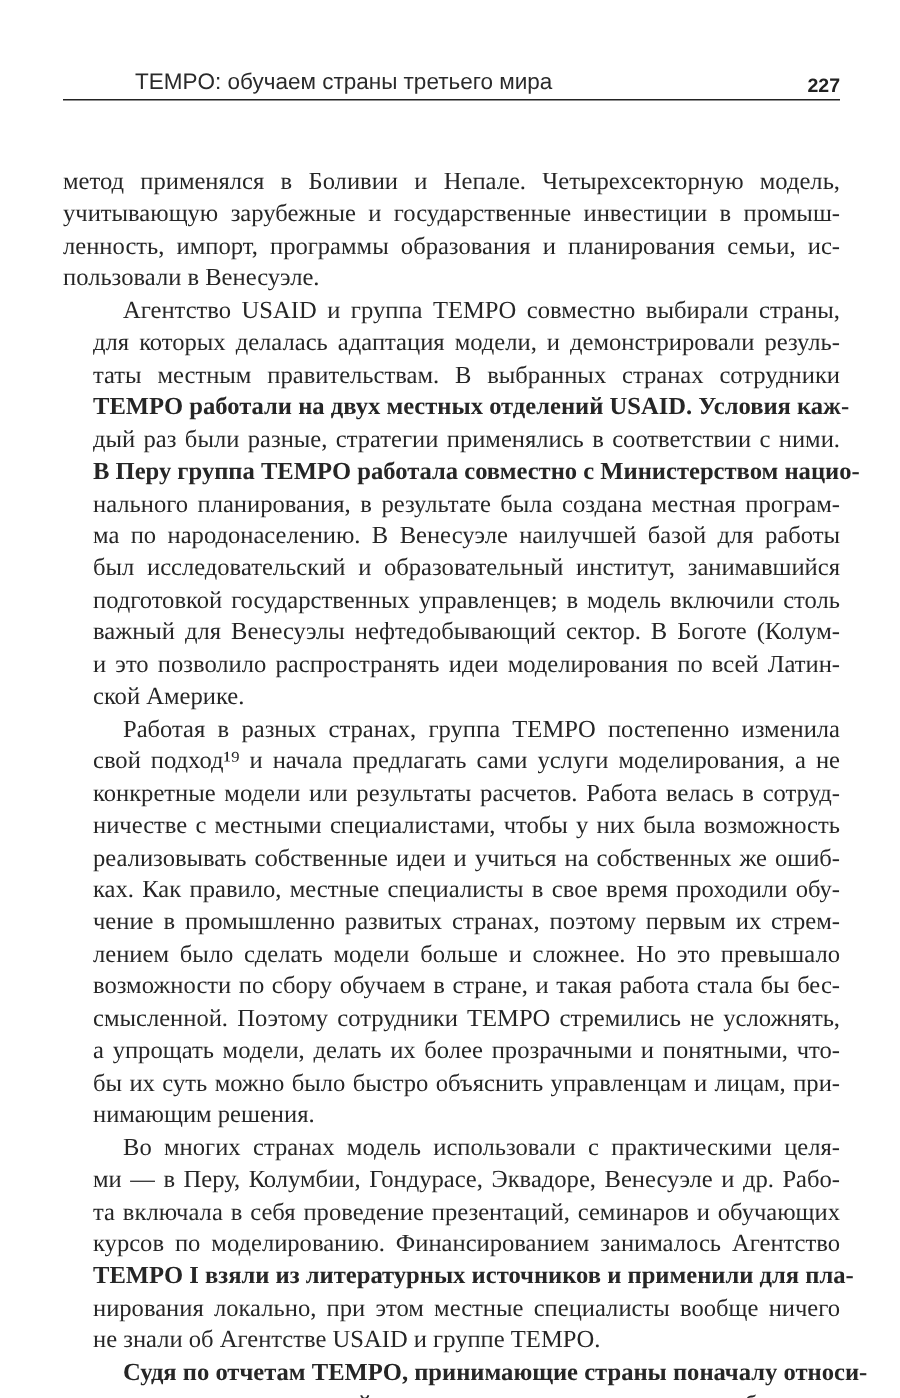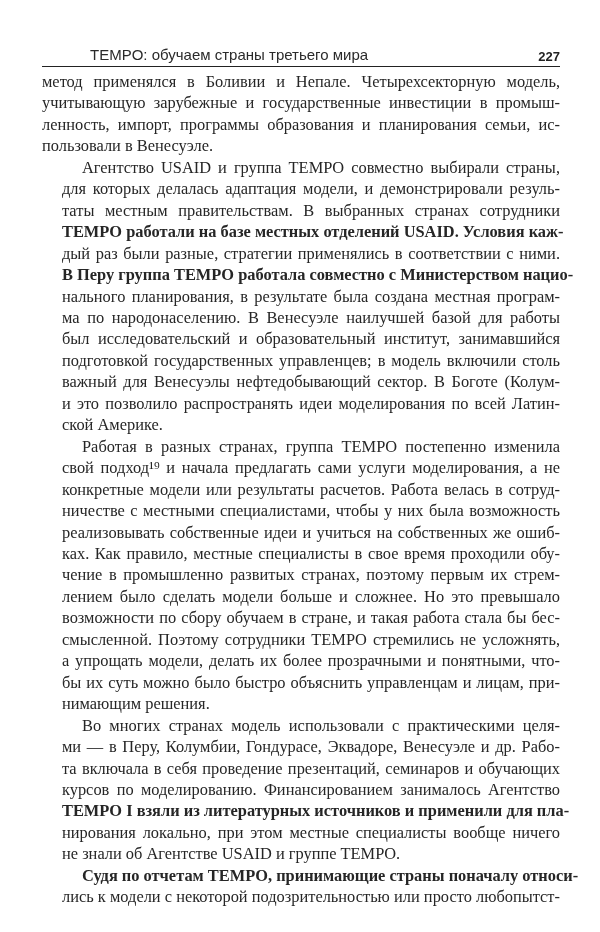--- a/index.html
+++ b/index.html
@@ -12,21 +12,21 @@
   .running-title { position: absolute; left: 0; bottom: 3px; font-size: 15px; color: #2a2a2a; margin-left: 48px; }
   .page-number { position: absolute; right: 0; bottom: 2px; font-size: 13px; font-weight: bold; color: #222; }
   .body-text {
     position: absolute; left: 42px; top: 71px; width: 518px;
     font-family: "Liberation Serif", serif;
     font-size: 16.4px; line-height: 21.45px;
     text-align: justify; hyphens: manual;
     color: #262626;
   }
   .para { margin: 0; text-indent: 20px; }
-  .para.first { text-indent: 0; }
+  .para.first { text-indent: 0; margin-top: 39px; }
   .line { display: block; text-align: justify; text-align-last: justify; white-space: nowrap; }
   .line.last { text-align-last: left; }
   .para .line:first-child { }
   .indent { padding-left: 20px; }
   .b { font-weight: bold; }
 </style>
 </head>
 <body>
 
 <div class="header">
@@ -40,21 +40,21 @@
     <span class="line">метод применялся в Боливии и Непале. Четырехсекторную модель,</span>
     <span class="line">учитывающую зарубежные и государственные инвестиции в промыш-</span>
     <span class="line">ленность, импорт, программы образования и планирования семьи, ис-</span>
     <span class="line last">пользовали в Венесуэле.</span>
   </div>
 
   <div class="para">
     <span class="line indent">Агентство USAID и группа TEMPO совместно выбирали страны,</span>
     <span class="line">для которых делалась адаптация модели, и демонстрировали резуль-</span>
     <span class="line">таты местным правительствам. В выбранных странах сотрудники</span>
-    <span class="line b">TEMPO работали на базе местных отделений USAID. Условия каж-</span>
+    <span class="line b">TEMPO работали на двух местных отделений USAID. Условия каж-</span>
     <span class="line">дый раз были разные, стратегии применялись в соответствии с ними.</span>
     <span class="line b">В Перу группа TEMPO работала совместно с Министерством нацио-</span>
     <span class="line">нального планирования, в результате была создана местная програм-</span>
     <span class="line">ма по народонаселению. В Венесуэле наилучшей базой для работы</span>
     <span class="line">был исследовательский и образовательный институт, занимавшийся</span>
     <span class="line">подготовкой государственных управленцев; в модель включили столь</span>
     <span class="line">важный для Венесуэлы нефтедобывающий сектор. В Боготе (Колум-</span>
     <span class="line">и это позволило распространять идеи моделирования по всей Латин-</span>
     <span class="line last">ской Америке.</span>
   </div>

